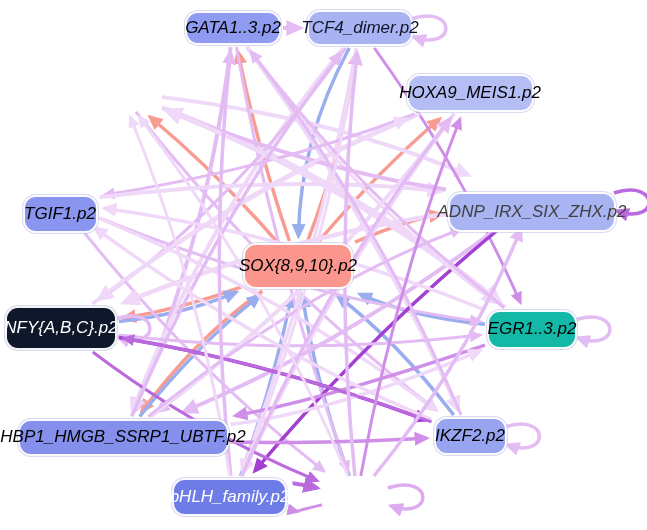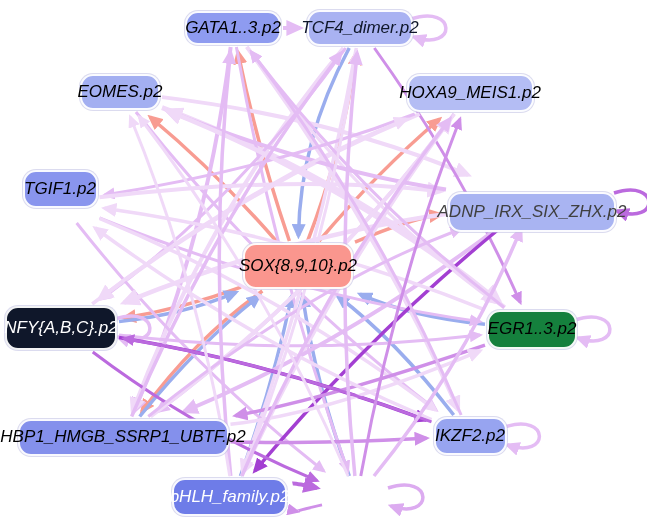--- a/index.html
+++ b/index.html
@@ -124,23 +124,22 @@
       <path d="M241.9561803415088,476 Q325.6238801074914,279.82019699375115 449.9069951878341,119" fill="none" stroke="#e4bcf4" stroke-width="3.5" stroke-linecap="butt" marker-end="url(#m-lav2)"></path>
       <path d="M229.7459196874891,476 Q200.58026549682808,287.78130863915663 130.28957591213995,117" fill="none" stroke="#f0d9f8" stroke-width="3" stroke-linecap="butt" marker-end="url(#m-lav1)"></path>
       <path d="M354.8970022755082,476 Q333.50051143860867,262.3400885593088 357.17296678469455,53" fill="none" stroke="#e4bcf4" stroke-width="3.5" stroke-linecap="butt" marker-end="url(#m-lav2)"></path>
       <path d="M348.06482353960973,476 Q264.3924733259812,279.3481082018332 139.26793853322832,117" fill="none" stroke="#f0d9f8" stroke-width="3" stroke-linecap="butt" marker-end="url(#m-lav1)"></path>
       <path d="M360.77083822730094,476 Q394.2392349085106,289.61270679371705 459.9814212188972,119" fill="none" stroke="#cf8fe8" stroke-width="3" stroke-linecap="butt" marker-end="url(#m-orc)"></path>
       <path d="M373.98786230184385,476 Q466.0013663468425,362.25504783287266 520.8804556690556,229" fill="none" stroke="#e4bcf4" stroke-width="3.5" stroke-linecap="butt" marker-end="url(#m-lav2)"></path>
     </svg>
 
 <div class="node" style="left: 185px; top: 11px; width: 96px; height: 34px; background: rgb(142, 155, 240); color: rgb(0, 0, 0);">GATA1..3.p2</div>
     <div class="node" style="left: 307px; top: 10px; width: 106px; height: 36px; background: rgb(169, 178, 242); color: #0f172a;">TCF4_dimer.p2</div>
-    <div class="node" style="left: 80px; top: 74px; width: 80px; height: 36px; background: rgb(163, 175, 241); color: rgb(0, 0, 0);">EOMES.p2</div>
     <div class="node" style="left: 406.5px; top: 74px; width: 127px; height: 38px; background: rgb(180, 189, 244); color: rgb(0, 0, 0); text-align: center;">HOXA9_MEIS1.p2</div>
-    <div class="node" style="left: 22.5px; top: 170px; width: 75px; height: 38px; background: rgb(137, 149, 238); color: rgb(0, 0, 0);">TGIF1.p2</div>
+    <div class="node" style="left: 22.5px; top: 195px; width: 75px; height: 38px; background: rgb(137, 149, 238); color: rgb(0, 0, 0);">TGIF1.p2</div>
     <div class="node" style="left: 448px; top: 192px; width: 168px; height: 40px; background: rgb(169, 180, 242); color: #404040;">ADNP_IRX_SIX_ZHX.p2</div>
     <div class="node" style="left: 243px; top: 243px; width: 110px; height: 46px; background: rgb(250, 150, 142); color: rgb(0, 0, 0);">SOX{8,9,10}.p2</div>
     <div class="node" style="left: 5px; top: 306px; width: 112px; height: 44px; background: #0f172a; color: rgb(255, 255, 255);">NFY{A,B,C}.p2</div>
-    <div class="node" style="left: 487px; top: 309.5px; width: 90px; height: 39px; background: #15803d; color: rgb(0, 0, 0);">EGR1..3.p2</div>
+    <div class="node" style="left: 487px; top: 309.5px; width: 90px; height: 39px; background: #14b8a6; color: rgb(0, 0, 0);">EGR1..3.p2</div>
     <div class="node" style="left: 17.5px; top: 418.5px; width: 211px; height: 37px; background: rgb(132, 144, 236); color: rgb(0, 0, 0);">HBP1_HMGB_SSRP1_UBTF.p2</div>
     <div class="node" style="left: 433.5px; top: 417px; width: 73px; height: 38px; background: rgb(151, 164, 240); color: rgb(0, 0, 0);">IKZF2.p2</div>
     <div class="node" style="left: 172px; top: 478px; width: 115px; height: 38px; background: rgb(110, 124, 232); color: rgb(255, 255, 255);">bHLH_family.p2</div>
   </div>
 
 </body></html>

